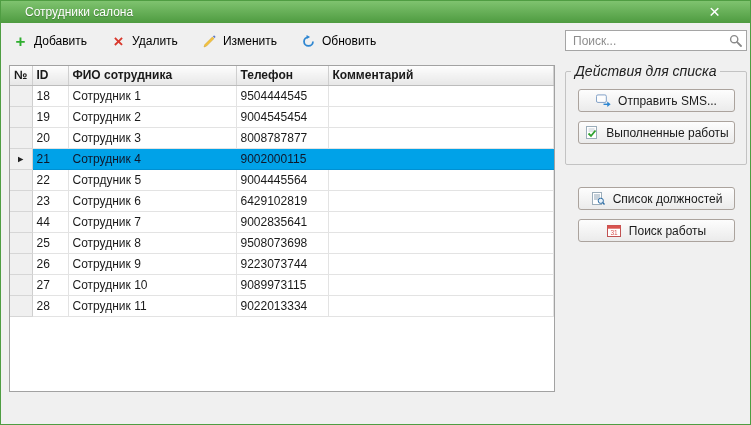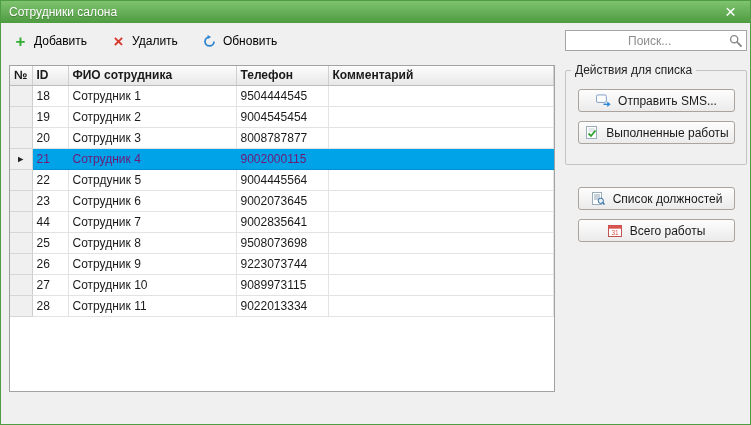--- a/index.html
+++ b/index.html
@@ -8,21 +8,21 @@
 
   .window {
     position:relative; width:751px; height:425px;
     background:#f0f0f0; border:1px solid #4f9d42; overflow:hidden;
   }
 
   
   .titlebar {
     position:absolute; top:0; left:0; right:0; height:22px;
     background:linear-gradient(180deg,#7fc36f,#4e9b40);
-    display:flex; align-items:center; padding:0 8px;
+    display:flex; align-items:center; padding:0 24px;
     color:#fff;
   }
   .titlebar .title { flex:1; font-size:12px; text-shadow:0 1px 1px rgba(0,0,0,.25); }
   .close-btn {
     font-size:19px; line-height:20px; padding:0 6px; color:#fff; cursor:pointer; font-weight:400;
   }
 
   
   .toolbar {
     position:absolute; top:28px; left:8px; height:24px;
@@ -36,21 +36,21 @@
   .ic-plus { color:#2fae2f; font-weight:900; font-size:17px; line-height:13px; }
   .ic-del  { color:#d8382c; font-weight:900; font-size:17px; line-height:13px; }
 
   
   .search {
     position:absolute; top:29px; left:564px; width:182px; height:21px;
     background:#fff; border:1px solid #a5a5a5; display:flex; align-items:center;
   }
   .search input {
     flex:1; border:none; outline:none; font:12px "Liberation Sans","DejaVu Sans",sans-serif;
-    padding:0 21px; color:#7f1d1d; background:transparent; min-width:0;margin-left:41px;
+    padding:0 7px; color:#7f1d1d; background:transparent; min-width:0;
   }
   .search input::placeholder { color:#8d8d8d; }
   .search .mag { padding:0 4px 0 0; display:flex; }
 
   
   .grid-wrap {
     position:absolute; top:64px; left:8px; width:546px; height:327px;
     background:#fff; border:1px solid #a2a2a2; overflow:hidden;
   }
   table { border-collapse:collapse; table-layout:fixed; width:100%; font-size:12px; }
@@ -61,30 +61,30 @@
   }
   td {
     border-right:1px solid #e3e3e3; border-bottom:1px solid #e3e3e3;
     padding:1px 4px; height:21px; white-space:nowrap; overflow:hidden;
   }
   td.rowhdr {
     background:#f0f0f0; border-right:1px solid #cfcfcf; border-bottom:1px solid #d6d6d6;
     text-align:center; font-size:9px; color:#222; padding:1px 1px;
   }
   tr.selected td:not(.rowhdr) {
-    background:#00a2e8; color:#701a75;
+    background:#00a2e8; color:#0f172a;
     border-right-color:#00a2e8; border-bottom-color:#0090d2;
   }
 
   
   .groupbox {
     position:absolute; top:62px; left:564px; width:182px; height:102px;
     border:1px solid #c3c3c3; border-radius:2px;
   }
-  .groupbox legend { font-size:12px; color:#222; padding:0 4px; margin-left:5px; }
+  .groupbox legend { font-size:14px; color:#222; padding:0 4px; margin-left:5px;font-style:italic; }
 
   .side-btn {
     position:absolute; left:577px; width:157px; height:23px;
     display:flex; align-items:center; justify-content:center; gap:7px;
     background:linear-gradient(180deg,#fdfdfd,#ebebeb);
     border:1px solid #aba39d; border-radius:3px;
     font:12px "Liberation Sans","DejaVu Sans",sans-serif; color:#1a1a1a; cursor:default;
   }
   .btn-sms      { top:88px;  }
   .btn-works    { top:120px; }
@@ -111,20 +111,29 @@
   </div>
 
   <div class="toolbar">
     <button class="tb-btn">
       <span class="ic ic-plus">+</span>
       <span>Добавить</span>
     </button>
     <button class="tb-btn">
       <span class="ic ic-del">×</span>
       <span>Удалить</span>
+    </button>
+    <button class="tb-btn">
+      <span class="ic">
+        <svg width="13" height="13" viewBox="0 0 13 13">
+          <path d="M1 12 L1.9 9.5 L9.4 2 L11 3.6 L3.5 11.1 Z" fill="#f5c23c" stroke="#c89a28" stroke-width="0.5"></path>
+          <path d="M9.9 1.5 L11.5 3.1 L12.3 2.3 C12.6 2 12.6 1.7 12.3 1.4 L11.6 0.7 C11.3 0.4 11 0.4 10.7 0.7 Z" fill="#5b78c9"></path>
+        </svg>
+      </span>
+      <span>Изменить</span>
     </button>
     <button class="tb-btn">
       <span class="ic">
         <svg width="13" height="13" viewBox="0 0 16 16">
           <path d="M13.5 8 A5.5 5.5 0 1 1 8 2.5" fill="none" stroke="#2e86d1" stroke-width="2.2"></path>
           <path d="M5.6 0.1 L10 2.5 L5.6 4.9 Z" fill="#2e86d1"></path>
         </svg>
       </span>
       <span>Обновить</span>
     </button>
@@ -191,21 +200,21 @@
             <td class="rowhdr"></td>
             <td>22</td>
             <td>Сотрдуник 5</td>
             <td>9004445564</td>
             <td></td>
           </tr>
           <tr>
             <td class="rowhdr"></td>
             <td>23</td>
             <td>Сотрудник 6</td>
-            <td>9002073645</td>
+            <td>6429102819</td>
             <td></td>
           </tr>
           <tr>
             <td class="rowhdr"></td>
             <td>44</td>
             <td>Сотрудник 7</td>
             <td>9002835641</td>
             <td></td>
           </tr>
           <tr>
@@ -282,17 +291,17 @@
   </button>
 
   <button class="side-btn btn-schedule">
     <span class="ic">
       <svg width="14" height="13" viewBox="0 0 14 13">
         <rect x="0.5" y="1.5" width="13" height="11" fill="#fff" stroke="#c05252"></rect>
         <rect x="0.5" y="1.5" width="13" height="3.2" fill="#d9534f"></rect>
         <text x="7" y="10.8" font-size="6.5" text-anchor="middle" fill="#d9534f">31</text>
       </svg>
     </span>
-    <span>Всего работы</span>
+    <span>Поиск работы</span>
   </button>
 
 
 </div>
 
 </body></html>

